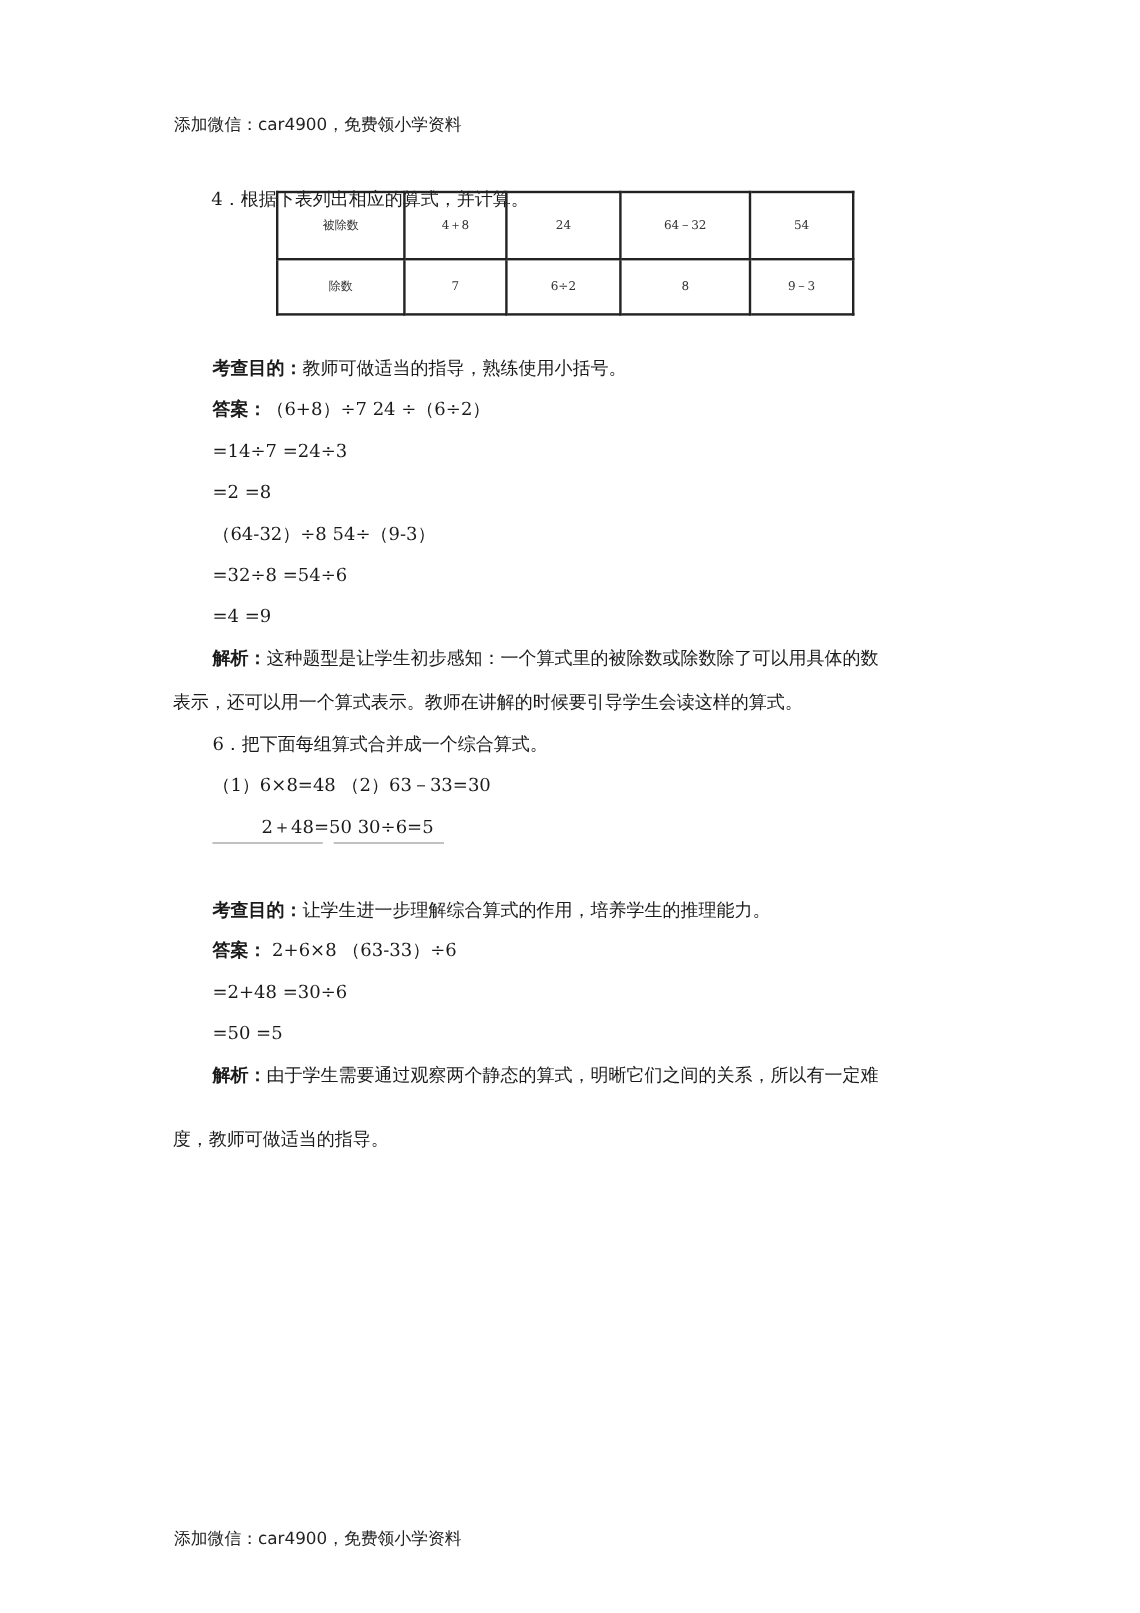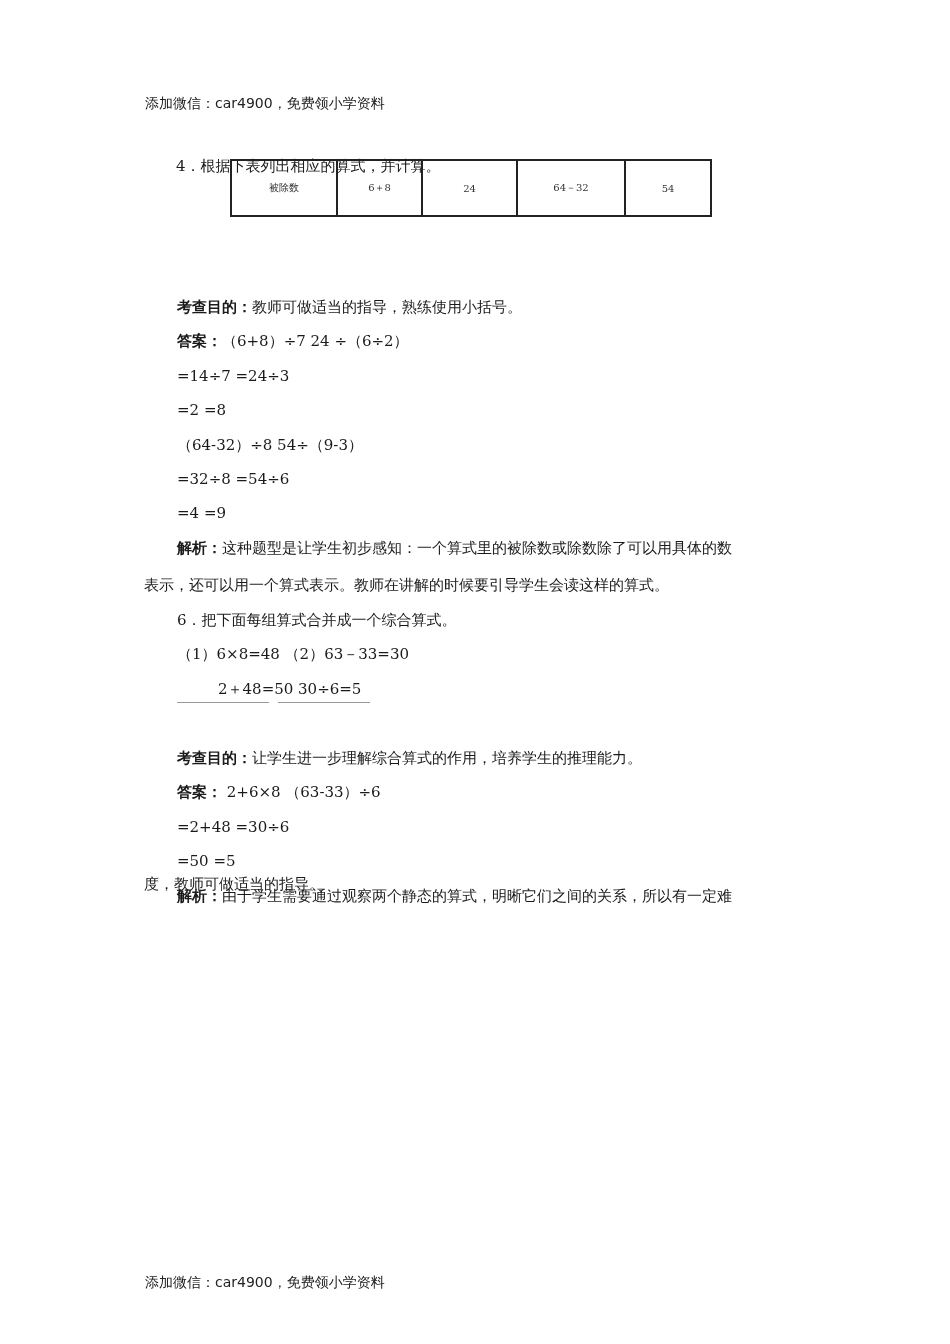--- a/index.html
+++ b/index.html
@@ -27,24 +27,31 @@
 <body>
 
 <div class="abs hdr" style="left:145px; top:67px;">添加微信：car4900，免费领小学资料</div>
 
 <div class="abs txt" style="left:176px; top:128px;">4．根据下表列出相应的算式，并计算。</div>
 
 <table class="data">
   <tbody>
       <tr class="r1">
     <td style="width:104px;">被除数</td>
-    <td style="width:83px;">6＋8</td>
+    <td style="width:83px;">4＋8</td>
     <td style="width:93px;">24</td>
     <td style="width:106px;">64－32</td>
     <td style="width:84px;">54</td>
+  </tr>
+  <tr class="r2">
+    <td>除数</td>
+    <td>7</td>
+    <td>6÷2</td>
+    <td>8</td>
+    <td>9－3</td>
   </tr>
 </tbody>
   </table>
 
 <div class="abs txt" style="left:177px; top:269px;">
   <span class="lbl">考查目的：</span><span>教师可做适当的指导，熟练使用小括号。</span>
 </div>
 
 <div class="abs txt" style="left:177px; top:303px;">
   <span class="lbl">答案：</span><span>（6+8）÷7  24 ÷（6÷2）</span>
@@ -73,15 +80,15 @@
 
 <div class="abs txt" style="left:177px; top:754px;">
   <span class="lbl">答案：</span><span> 2+6×8  （63-33）÷6</span>
 </div>
 <div class="abs txt" style="left:177px; top:789px;">=2+48  =30÷6</div>
 <div class="abs txt" style="left:177px; top:823px;">=50  =5</div>
 
 <div class="abs txt" style="left:177px; top:858px;">
   <span class="lbl">解析：</span><span>由于学生需要通过观察两个静态的算式，明晰它们之间的关系，所以有一定难</span>
 </div>
-<div class="abs txt" style="left:144px; top:846px;">度，教师可做适当的指导。</div>
+<div class="abs txt" style="left:144px; top:911px;">度，教师可做适当的指导。</div>
 
 <div class="abs hdr" style="left:145px; top:1246px;">添加微信：car4900，免费领小学资料</div>
 
 </body></html>

